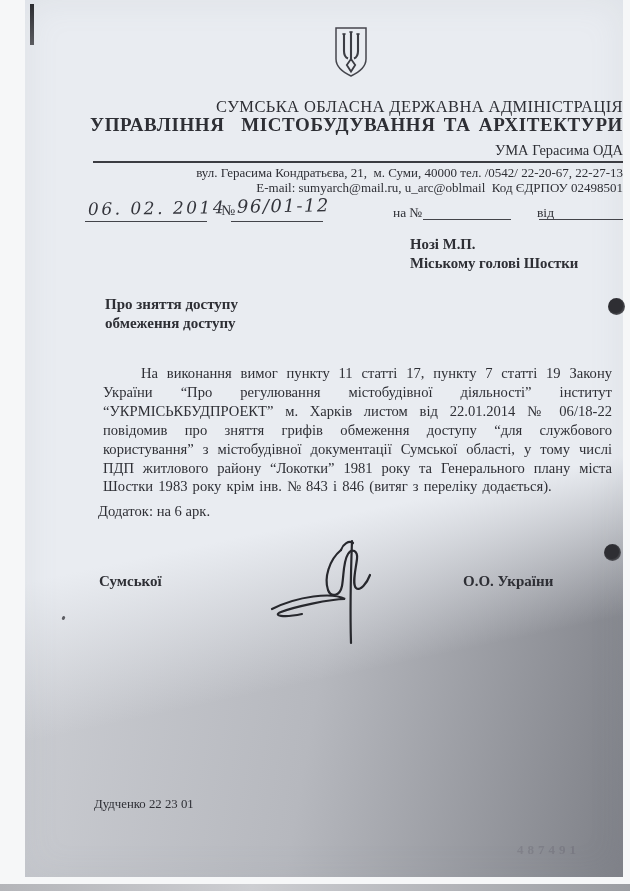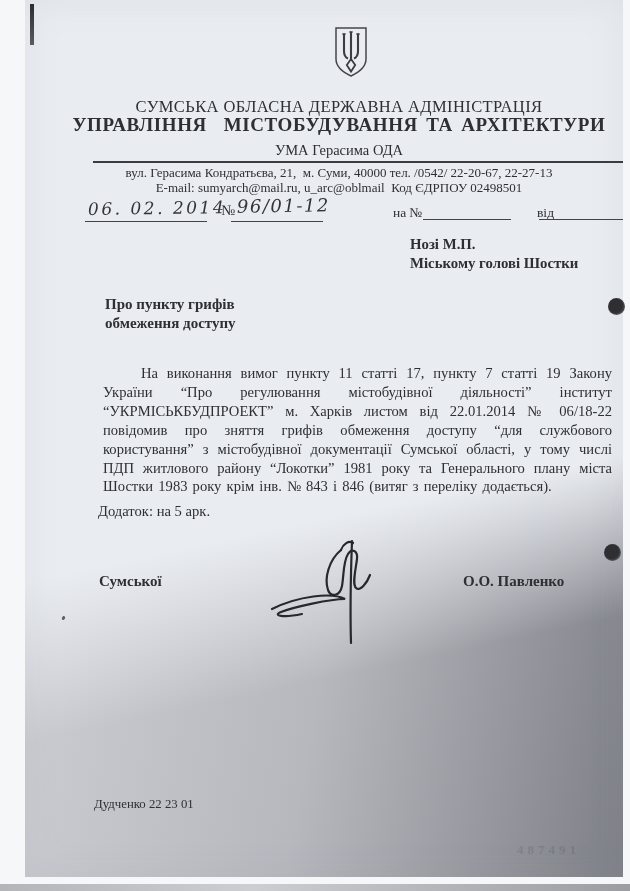--- a/index.html
+++ b/index.html
@@ -10,21 +10,21 @@
     color:#2e2f35;
   }
   .page{
     position:absolute; left:25px; top:0; width:598px; height:877px;
     background:
       linear-gradient(168deg, #e9ecf1 0%, #e9ecf1 58%, rgba(233,236,241,0) 74%),
       linear-gradient(100deg, #d2d4d9 0%, #b6b8be 55%, #7e8087 100%);
     box-shadow: inset 0 0 35px rgba(140,145,155,0.12);
   }
   .abs{position:absolute;}
-  .center{left:30px; width:568px; text-align:center;}
+  .center{left:30px; width:568px; text-align:right;}
   .tick{left:5px; top:4px; width:4px; height:41px; background:linear-gradient(#2c2d31,#5a5b60);}
   .emblem{left:307px; top:26px; width:38px; height:54px;}
   .h1{top:97px; font-size:16.5px; letter-spacing:.4px; white-space:pre;}
   .h2{top:114px; font-size:19px; font-weight:bold; letter-spacing:.6px; word-spacing:3px; white-space:pre;}
   .h3{top:142px; font-size:14.5px;}
   .rule{left:68px; top:161px; width:530px; height:2px; background:#3b3c42;}
   .addr{top:165px; font-size:13px; white-space:pre;}
   .mail{top:180px; font-size:13px; white-space:pre;}
   .hw{font-family:"DejaVu Serif", serif; font-style:italic; color:#34353c;}
   .hw-date{left:63px; top:198px; font-size:17px; letter-spacing:2.5px; transform:rotate(-0.8deg);}
@@ -95,43 +95,43 @@
     <div class="abs uline ul-na"></div>
     <div class="abs ref-vid">від</div>
     <div class="abs uline ul-vid"></div>
 
     <div class="abs recipient">
       <div>Нозі М.П.</div>
       <div>Міському голові Шостки</div>
     </div>
 
     <div class="abs subject">
-      <div>Про пункту грифів</div>
+      <div>Про зняття доступу</div>
       <div>обмеження доступу</div>
     </div>
 
     <div class="abs hole hole1"></div>
     <div class="abs hole hole2"></div>
 
     <p class="abs body-par">На виконання вимог пункту 11 статті 17, пункту 7 статті 19 Закону України “Про регулювання містобудівної діяльності” інститут “УКРМІСЬКБУДПРОЕКТ” м. Харків листом від 22.01.2014 № 06/18-22 повідомив про зняття грифів обмеження доступу “для службового користування” з містобудівної документації Сумської області, у тому числі ПДП житлового району “Локотки” 1981 року та Генерального плану міста Шостки 1983 року крім інв. № 843 і 846 (витяг з переліку додається).</p>
 
-    <div class="abs attach">Додаток: на 5 арк.</div>
+    <div class="abs attach">Додаток: на 6 арк.</div>
 
     <div class="abs sig-title">Сумської</div>
 
     <svg class="abs sig-svg" viewBox="0 0 120 108">
       <g fill="none" stroke="#27282d" stroke-width="2.2" stroke-linecap="round">
         <path d="M4 71 C30 58 64 54 77 61 C62 61 26 69 13 74 C4 77.5 15 80 34 76"></path>
         <path d="M73 12 C61 22 56 40 60 52 C63 60 72 58 74 48 C76 37 75 24 80 16 C84 9.5 90 13 89 21 C87.5 33 84 46 88 50 C92 54 99 45 102 37"></path>
         <path d="M73 12 C75 6 81 2 85 5"></path>
         <path d="M84 3 C83 30 82 72 83 105"></path>
       </g>
     </svg>
 
-    <div class="abs sig-name">О.О. Павленко</div>
+    <div class="abs sig-name">О.О. України</div>
 
     <div class="abs speck"></div>
 
     <div class="abs executor">Дудченко 22 23 01</div>
 
     <div class="abs stamp-faint">487491</div>
   </div>
 
   <div class="bottom-bar"></div>
 </div>

